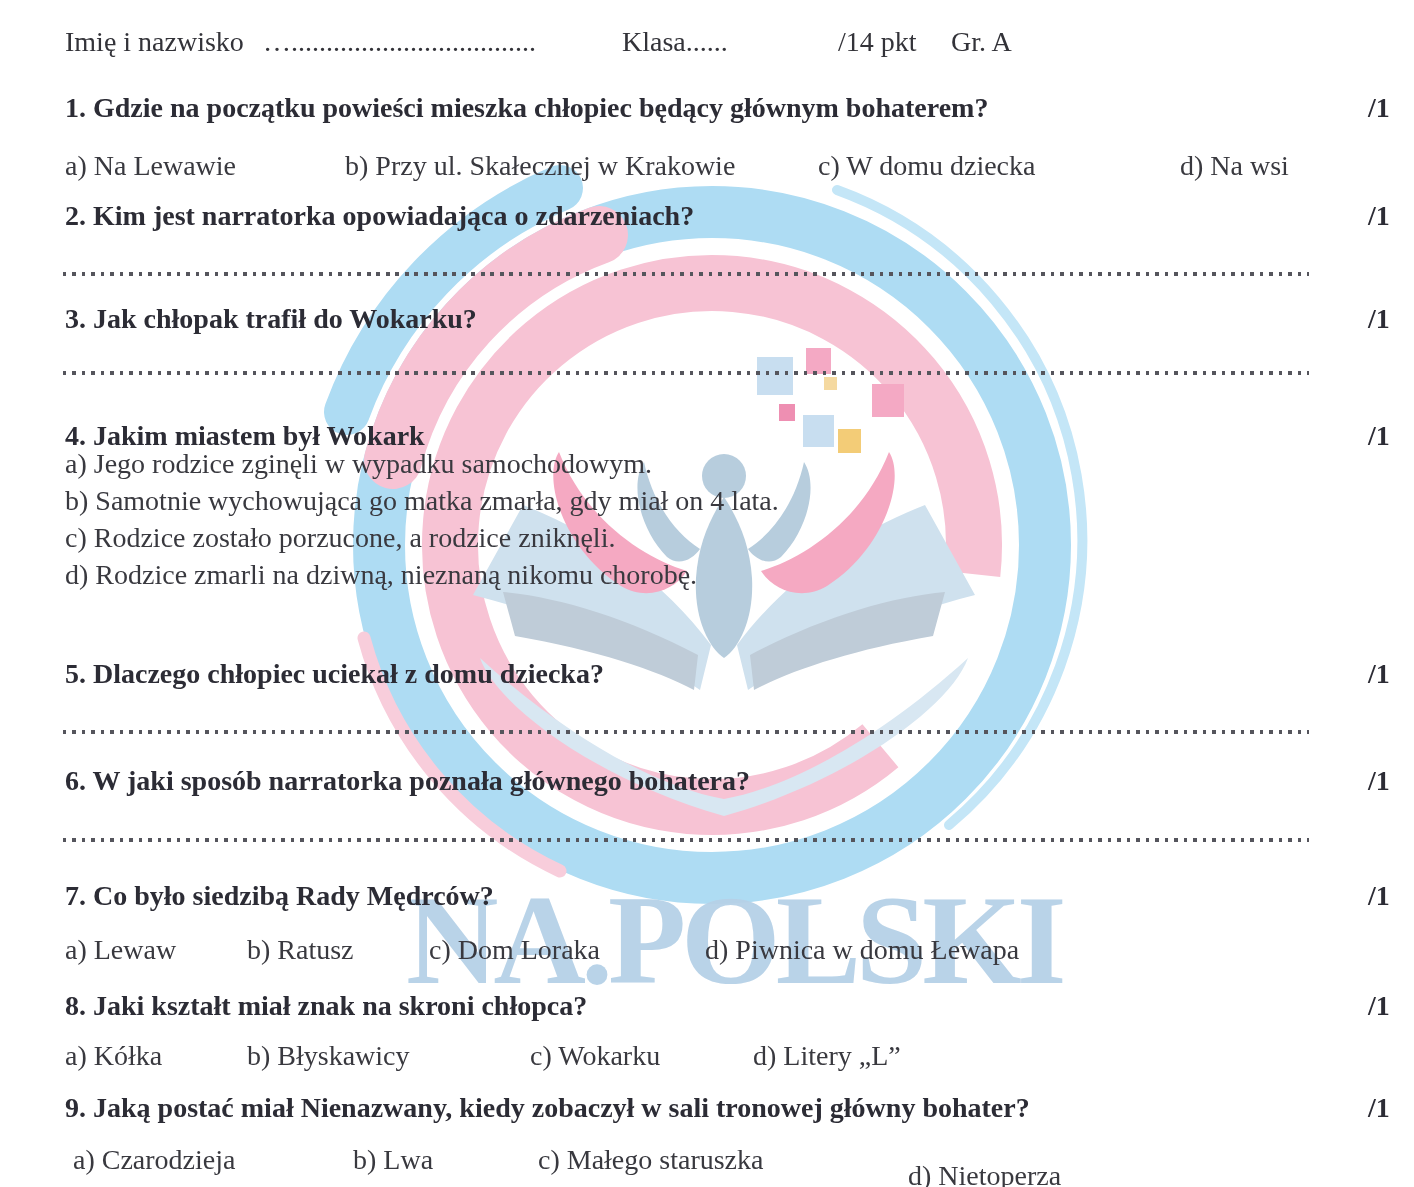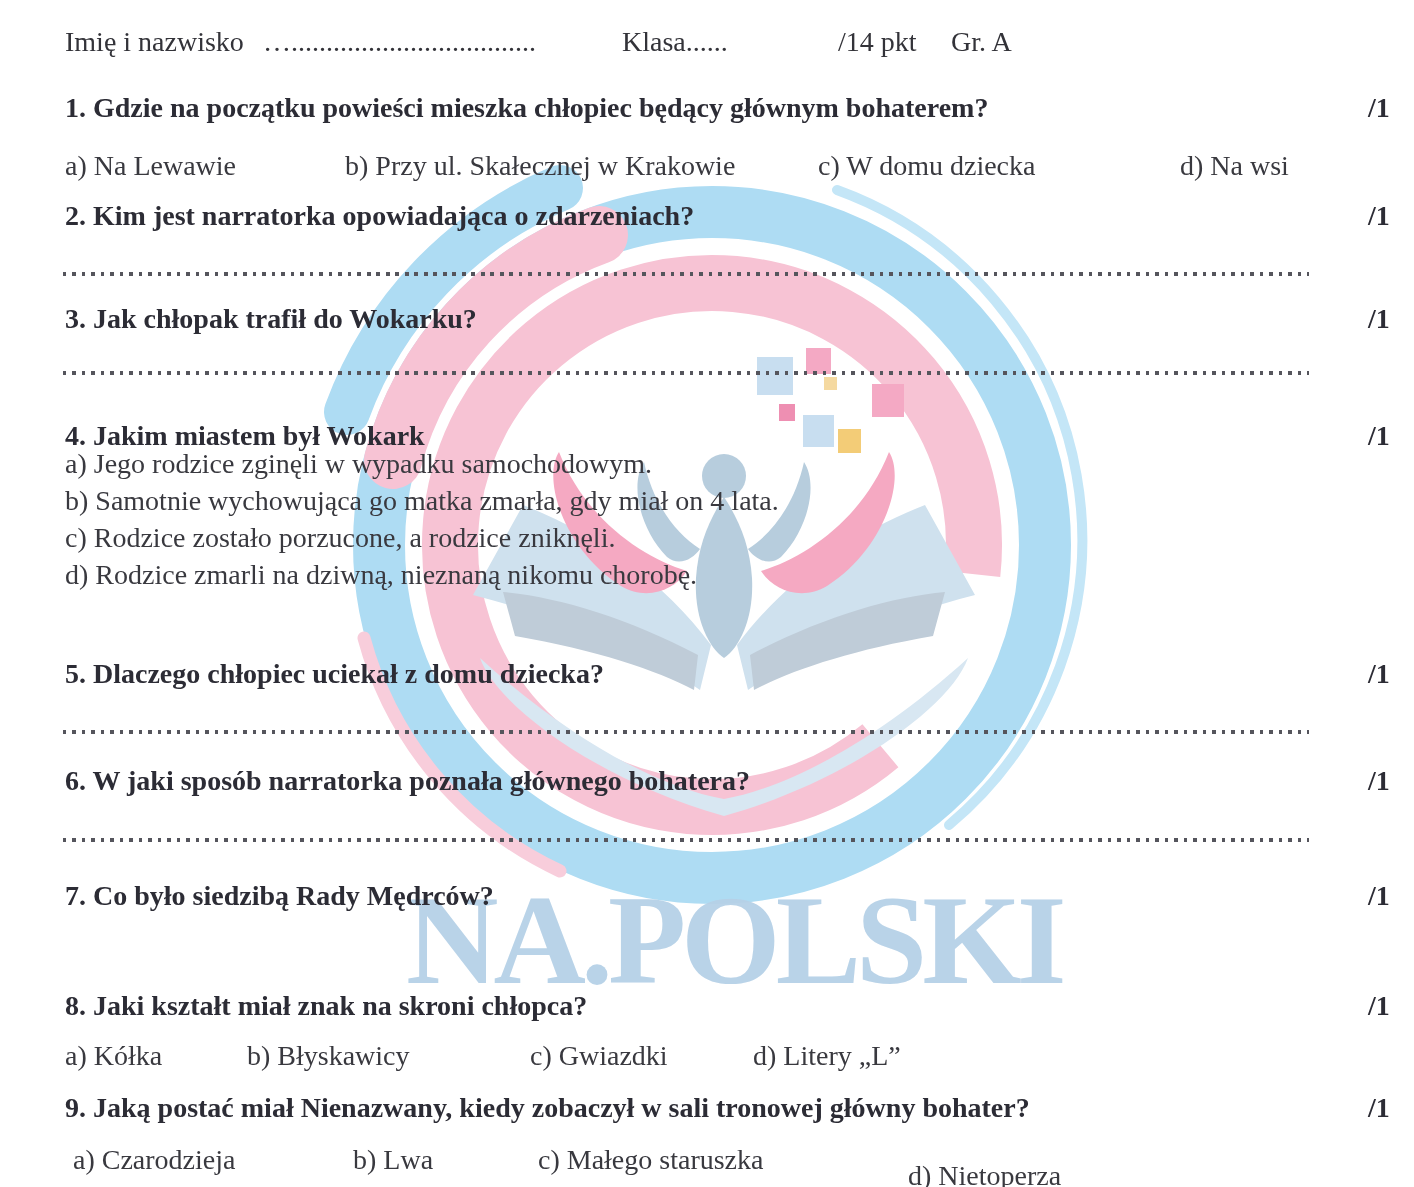--- a/index.html
+++ b/index.html
@@ -132,29 +132,35 @@
     <div class="row" style="left:0;top:765px;width:1414px;height:36px;padding-left:36px;">
       <span class="q" style="position:absolute;left:65px;"><span>6.</span> <span>W jaki sposób narratorka poznała głównego bohatera?</span></span>
       <span class="pts">/1</span>
     </div>
     <div class="dotline" style="top:838px;"></div>
 
     <div class="row" style="left:0;top:880px;width:1414px;height:36px;">
       <span class="q" style="position:absolute;left:65px;"><span>7.</span> <span>Co było siedzibą Rady Mędrców?</span></span>
       <span class="pts">/1</span>
     </div>
+    <div class="row" style="left:0;top:934px;width:1414px;height:36px;">
+      <span class="opt" style="left:65px;">a) Lewaw</span>
+      <span class="opt" style="left:247px;">b) Ratusz</span>
+      <span class="opt" style="left:429px;">c) Dom Loraka</span>
+      <span class="opt" style="left:705px;">d) Piwnica w domu Łewapa</span>
+    </div>
 
     <div class="row" style="left:0;top:990px;width:1414px;height:36px;">
       <span class="q" style="position:absolute;left:65px;"><span>8.</span> <span>Jaki kształt miał znak na skroni chłopca?</span></span>
       <span class="pts">/1</span>
     </div>
     <div class="row" style="left:0;top:1040px;width:1414px;height:36px;">
       <span class="opt" style="left:65px;">a) Kółka</span>
       <span class="opt" style="left:247px;">b) Błyskawicy</span>
-      <span class="opt" style="left:530px;">c) Gwiazdki</span>
+      <span class="opt" style="left:530px;">c) Wokarku</span>
       <span class="opt" style="left:753px;">d) Litery „L”</span>
     </div>
 
     <div class="row" style="left:0;top:1092px;width:1414px;height:36px;">
       <span class="q" style="position:absolute;left:65px;"><span>9.</span> <span>Jaką postać miał Nienazwany, kiedy zobaczył w sali tronowej główny bohater?</span></span>
       <span class="pts">/1</span>
     </div>
     <div class="row" style="left:8px;top:1144px;width:1262px;height:36px;">
       <span class="opt" style="left:65px;">a) Czarodzieja</span>
       <span class="opt" style="left:345px;">b) Lwa</span>

